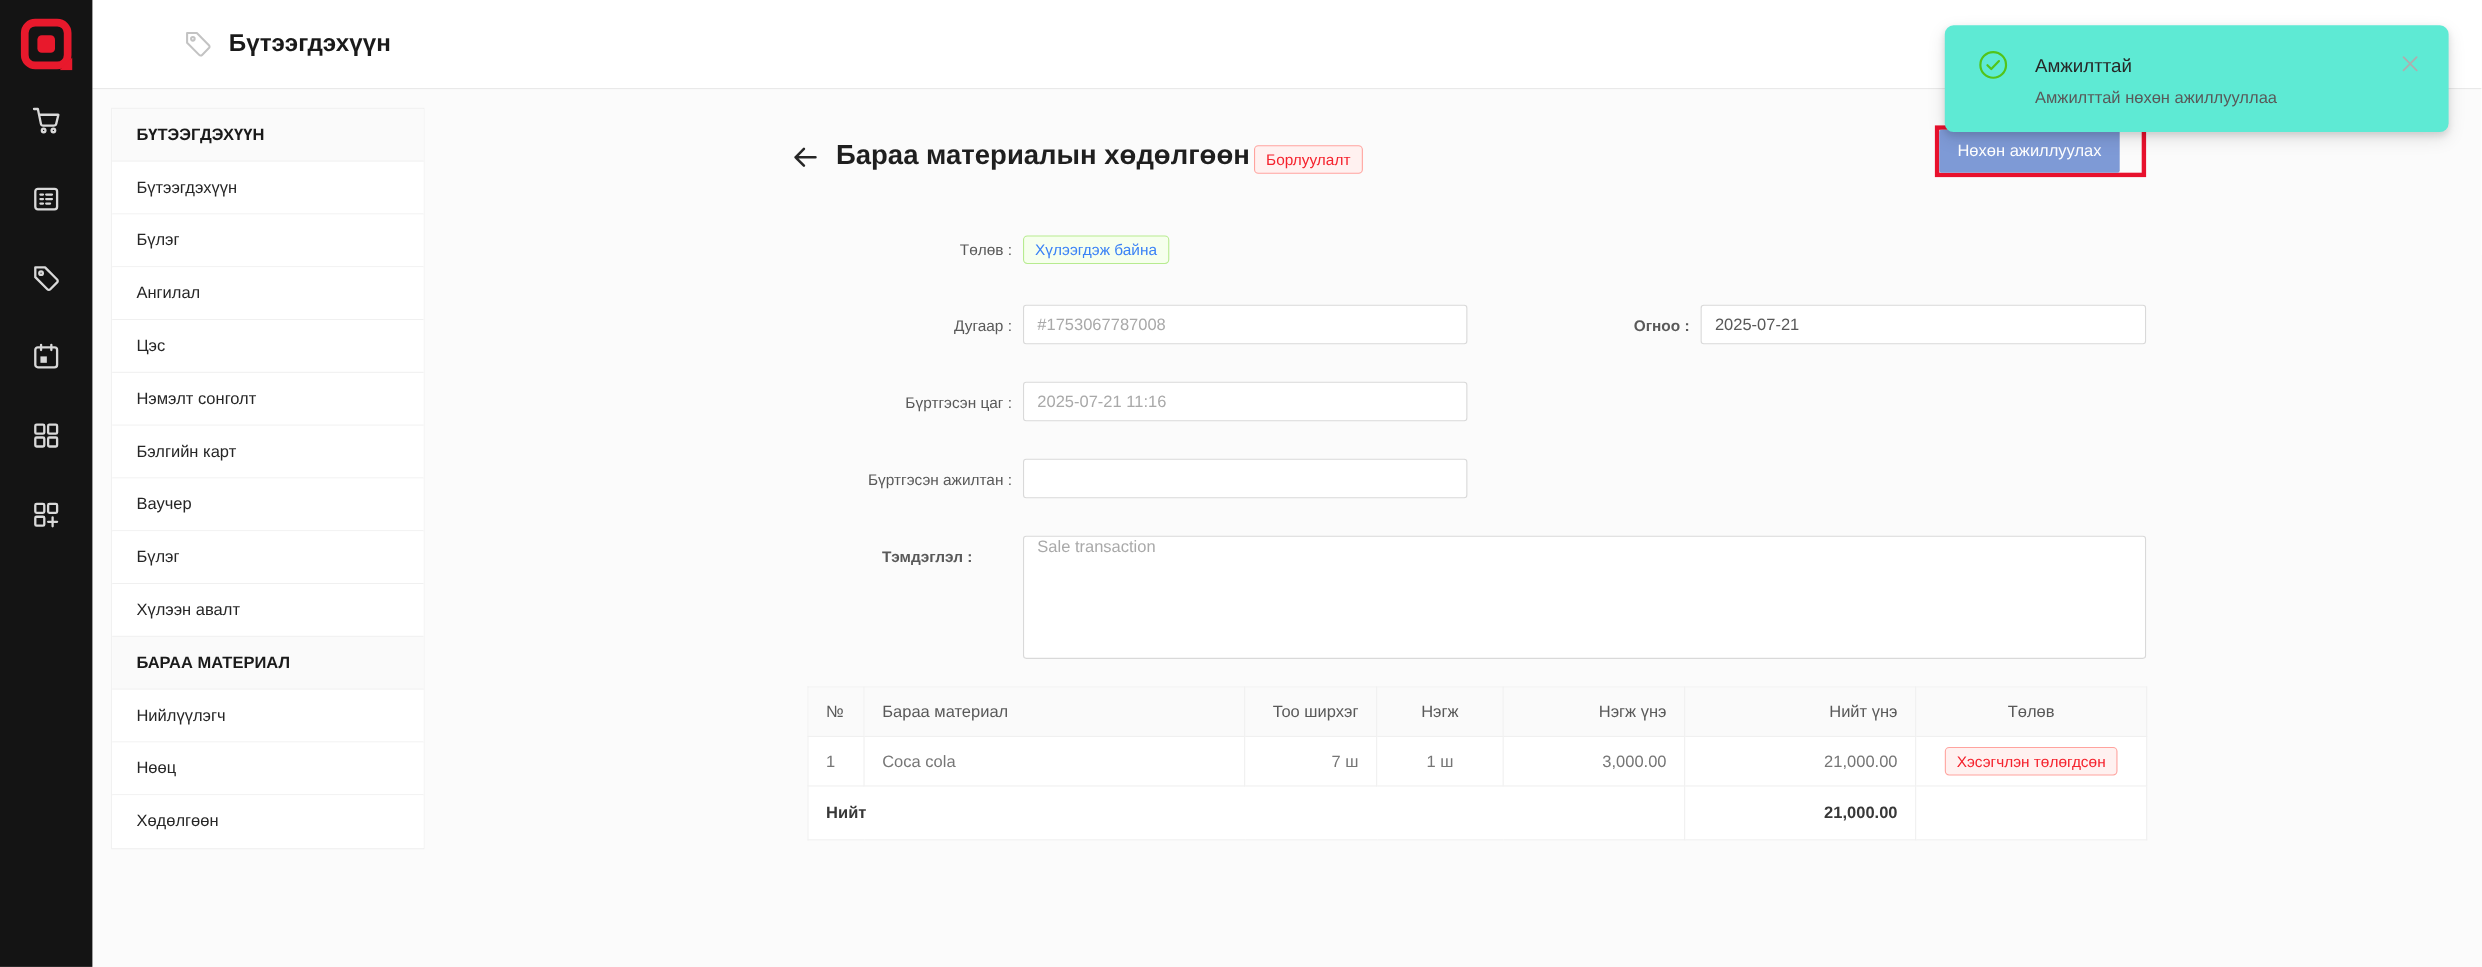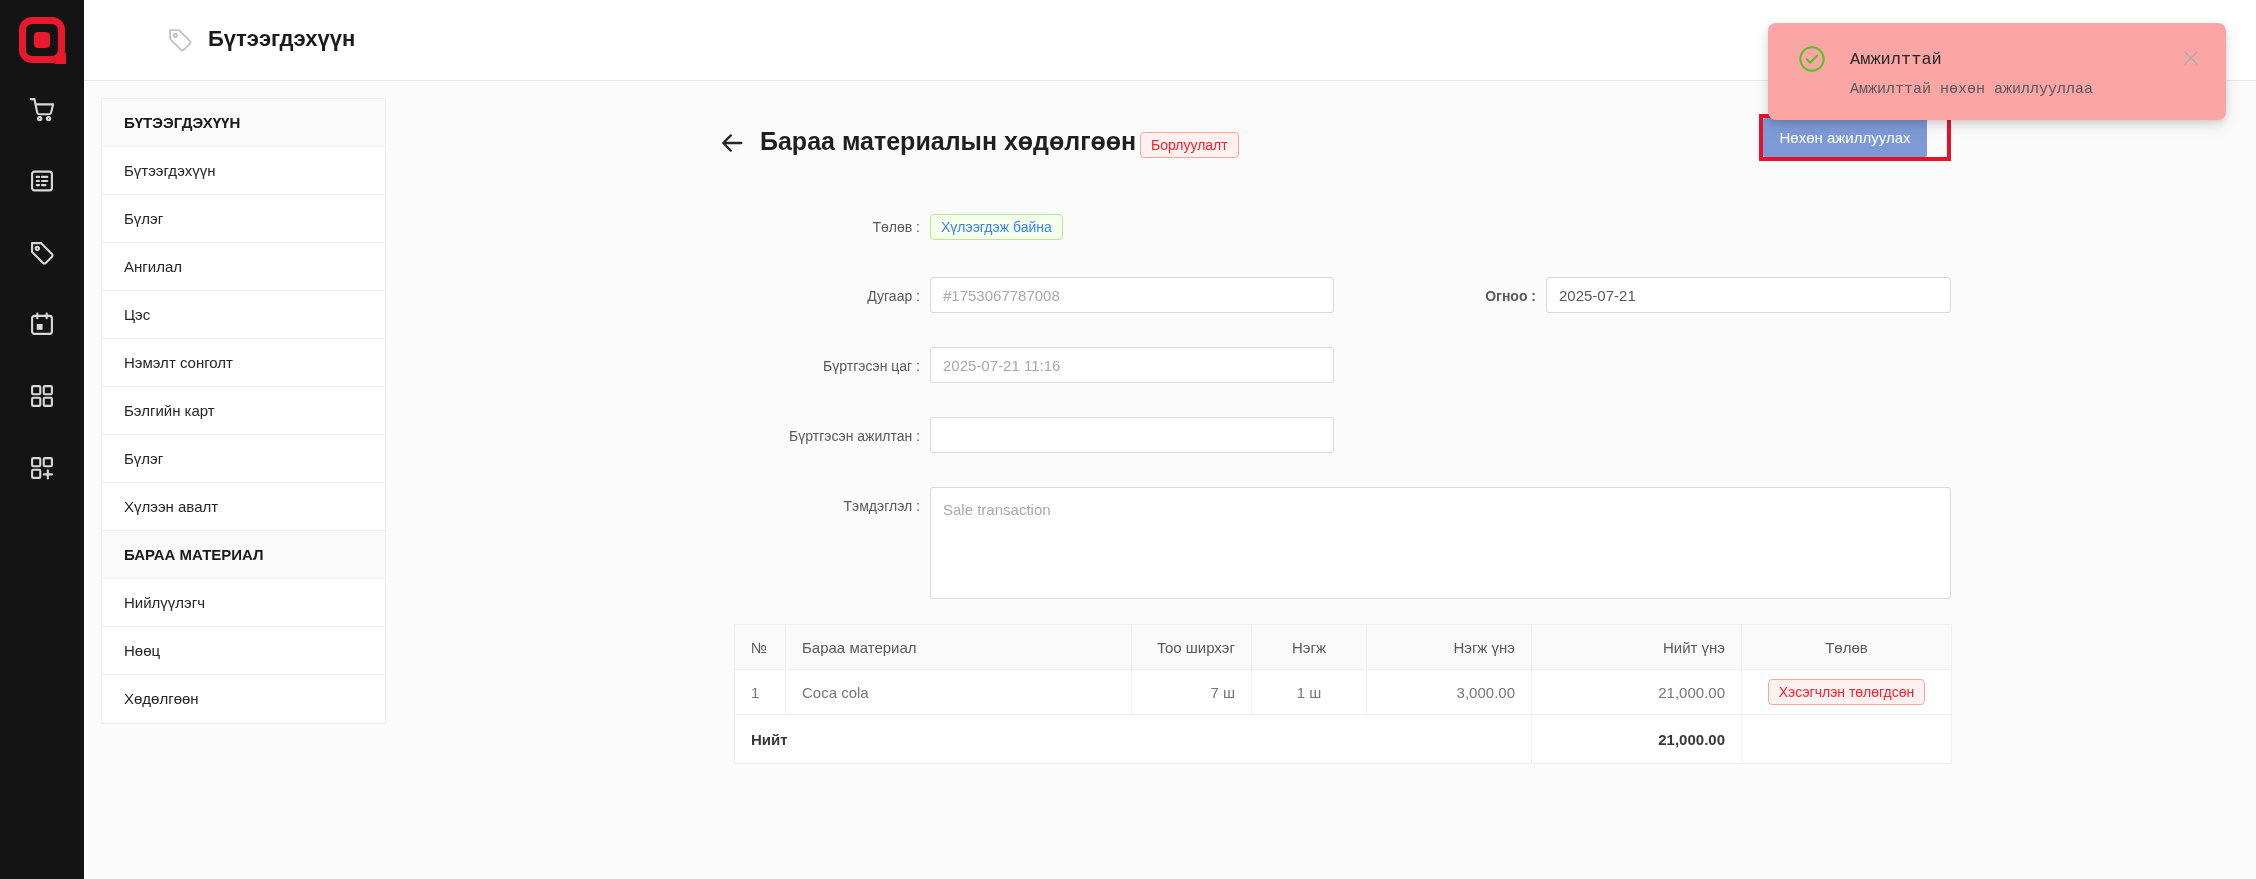--- a/index.html
+++ b/index.html
@@ -33,33 +33,33 @@
   .back-arrow{position:absolute;left:718px;top:129px;width:28px;height:28px;cursor:pointer;z-index:4;}
   .page-title{position:absolute;left:760px;top:127px;font-size:25px;font-weight:bold;color:#1f1f1f;z-index:4;}
   .badge{display:inline-block;font-size:14px;line-height:20px;padding:2px 10px;border-radius:4px;box-sizing:border-box;white-space:nowrap;}
   .badge.red{background:#fff1f0;border:1px solid #ffa39e;color:#f5222d;}
   .badge.green{background:#f6ffed;border:1px solid #b7eb8f;color:#3b82f6;}
   .type-badge{position:absolute;left:1140px;top:132px;z-index:4;}
   
   .annotation-rect{position:absolute;left:1759px;top:114px;width:192px;height:47px;border:4px solid #e8112d;box-sizing:border-box;z-index:20;}
   .run-button{position:absolute;left:0;top:0;width:164px;height:39px;background:#7e9ad6;border:none;border-radius:2px;color:#ffffff;font-size:15px;font-family:inherit;cursor:pointer;}
   
-  .toast{position:absolute;left:1768px;top:23px;width:458px;height:97px;background:#fca5a5;border-radius:8px;box-shadow:0 6px 16px rgba(0,0,0,0.10),0 3px 6px rgba(0,0,0,0.10);z-index:50;font-family:Liberation Mono, monospace;}
+  .toast{position:absolute;left:1768px;top:23px;width:458px;height:97px;background:#5eead4;border-radius:8px;box-shadow:0 6px 16px rgba(0,0,0,0.10),0 3px 6px rgba(0,0,0,0.10);z-index:50;}
   .toast .t-icon{position:absolute;left:30px;top:22px;width:28px;height:28px;}
   .toast .t-title{position:absolute;left:82px;top:27px;font-size:17px;color:#262626;}
   .toast .t-msg{position:absolute;left:82px;top:58px;font-size:15px;color:#595959;}
   .toast .t-close{position:absolute;right:26px;top:26px;width:18px;height:18px;cursor:pointer;}
   
   .flabel{position:absolute;text-align:right;font-size:14px;color:#595959;z-index:4;}
   .field{position:absolute;box-sizing:border-box;background:#ffffff;border:1px solid #d9d9d9;border-radius:3px;font-size:15px;font-family:inherit;padding:0 12px;z-index:4;}
   input.field{height:36px;width:404px;left:930px;color:#a9a9a9;}
   input.field.dark{color:#595959;}
   .status-badge-wrap{position:absolute;left:930px;top:214px;z-index:4;}
   .note-wrap{position:absolute;left:930px;top:487px;width:1021px;height:112px;z-index:4;}
-  textarea.field{position:absolute;left:0;top:0;width:100%;height:100%;resize:none;color:#a9a9a9;padding:12px 12px;line-height:20px;}
+  textarea.field{position:absolute;left:0;top:0;width:100%;height:100%;resize:none;color:#a9a9a9;padding:0 12px;line-height:20px;}
   .resize-corner{position:absolute;right:2px;bottom:2px;width:12px;height:12px;pointer-events:none;}
   
   .items-table{position:absolute;left:734px;top:624px;z-index:4;}
   table{border-collapse:collapse;table-layout:fixed;width:1217px;background:#ffffff;}
   th,td{border:1px solid #f0f0f0;padding:0 16px;font-size:15px;overflow:hidden;white-space:nowrap;}
   th{height:44px;background:#fafafa;color:#595959;font-weight:normal;}
   td{height:44px;color:#767676;background:#ffffff;}
   tr.foot td{height:48px;}
   .al{text-align:left;} .ar{text-align:right;} .ac{text-align:center;}
   .bold-dark{color:#383838;font-weight:bold;}
@@ -136,20 +136,21 @@
 </div>
 
 <div class="menu">
   <div class="menu-row header">БҮТЭЭГДЭХҮҮН</div>
   <div class="menu-row item">Бүтээгдэхүүн</div>
   <div class="menu-row item">Бүлэг</div>
   <div class="menu-row item">Ангилал</div>
   <div class="menu-row item">Цэс</div>
   <div class="menu-row item">Нэмэлт сонголт</div>
   <div class="menu-row item">Бэлгийн карт</div>
+  <div class="menu-row item">Ваучер</div>
   <div class="menu-row item">Бүлэг</div>
   <div class="menu-row item">Хүлээн авалт</div>
   <div class="menu-row header">БАРАА МАТЕРИАЛ</div>
   <div class="menu-row item">Нийлүүлэгч</div>
   <div class="menu-row item">Нөөц</div>
   <div class="menu-row item">Хөдөлгөөн</div>
 </div>
 
 <span class="back-arrow">
   <svg viewBox="0 0 24 24" fill="none" stroke="#262626" stroke-width="2" stroke-linecap="round" stroke-linejoin="round">
@@ -187,21 +188,21 @@
 
 <div class="flabel" style="left:1350px;width:186px;top:288px;font-weight:bold;">Огноо :</div>
 <input class="field dark" style="left: 1546px; top: 277px; width: 405px;" readonly="" value="2025-07-21">
 
 <div class="flabel" style="left:700px;width:220px;top:358px;">Бүртгэсэн цаг :</div>
 <input class="field" style="top: 347px;" readonly="" value="2025-07-21 11:16">
 
 <div class="flabel" style="left:700px;width:220px;top:428px;">Бүртгэсэн ажилтан :</div>
 <input class="field" style="top: 417px;" value="">
 
-<div class="flabel" style="left:700px;width:220px;top:498px;">Тэмдэглэл :</div>
+<div class="flabel" style="left:664px;width:220px;top:498px;font-weight:bold;">Тэмдэглэл :</div>
 <div class="note-wrap">
   <textarea class="field" style="">Sale transaction</textarea>
   <span class="resize-corner">
     <svg viewBox="0 0 12 12" stroke="#9a9a9a" stroke-width="1">
       <path d="M11 3L3 11M11 7l-4 4"></path>
     </svg>
   </span>
 </div>
 
 <div class="items-table">

